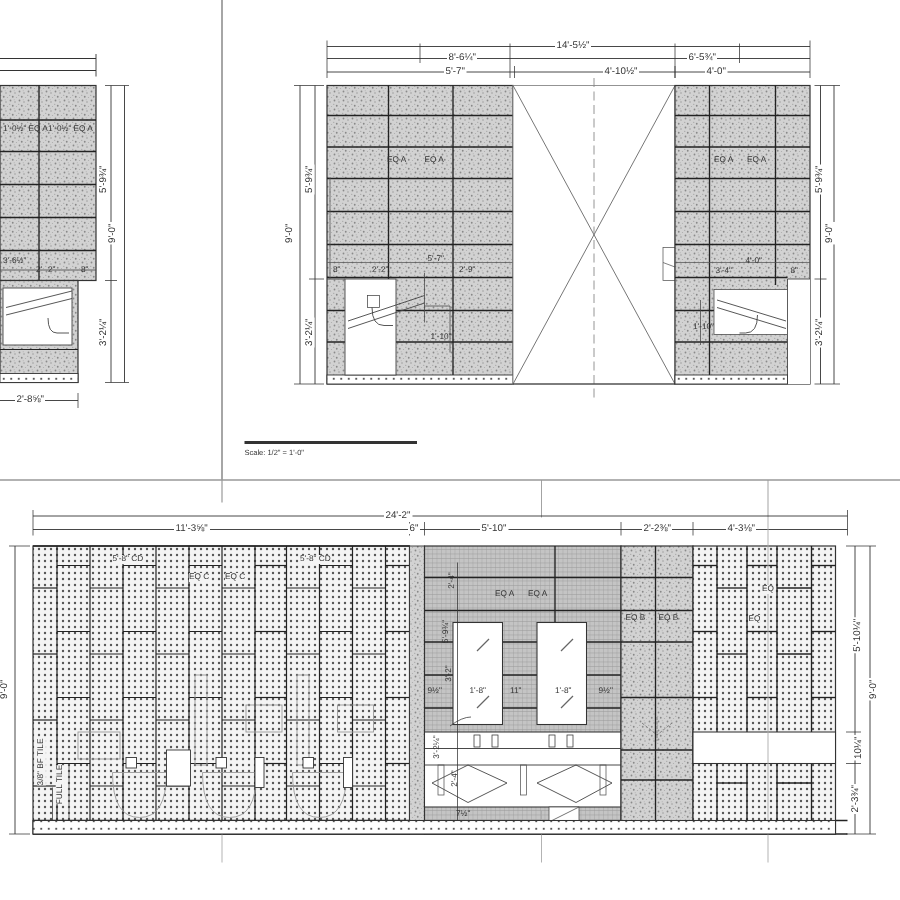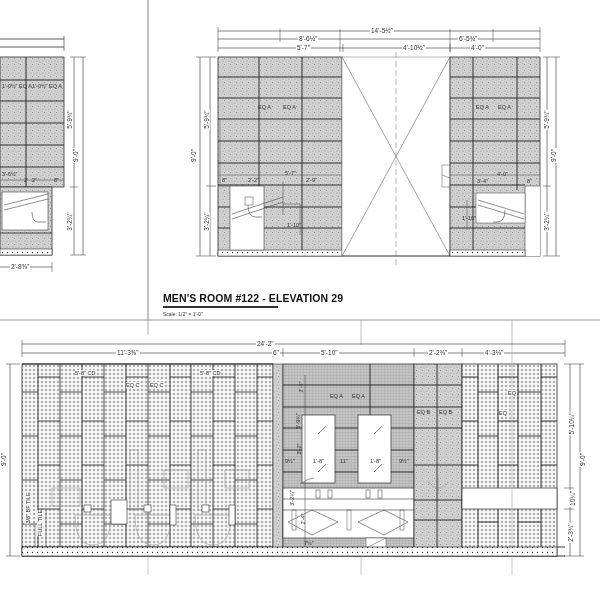--- a/index.html
+++ b/index.html
@@ -374,21 +374,20 @@
     <line x1="570" y1="364" x2="570" y2="556" stroke="#333" stroke-width="0.6"></line>
     <line x1="580" y1="364" x2="580" y2="556" stroke="#333" stroke-width="0.6"></line>
     <line x1="564" y1="364" x2="584" y2="364" stroke="#333" stroke-width="0.5"></line>
     <line x1="564" y1="488" x2="574" y2="488" stroke="#333" stroke-width="0.5"></line>
     <line x1="564" y1="509" x2="574" y2="509" stroke="#333" stroke-width="0.5"></line>
     <line x1="564" y1="556" x2="584" y2="556" stroke="#333" stroke-width="0.5"></line>
   </g>
 </svg>
 
 <div class="title-block">
-  <div class="title">MEN'S ROOM #122 - ELEVATION 29</div>
   <div class="title-underline"></div>
   <div class="scale">Scale: 1/2" = 1'-0"</div>
 </div>
 
 <span class="dim" style="left:370px;top:27px;">14'-5½"</span>
 <span class="dim" style="left:298px;top:35px;">8'-6¼"</span>
 <span class="dim" style="left:458px;top:35px;">6'-5¾"</span>
 <span class="dim" style="left:296px;top:44px;">5'-7"</span>
 <span class="dim" style="left:402px;top:44px;">4'-10½"</span>
 <span class="dim" style="left:470px;top:44px;">4'-0"</span>

